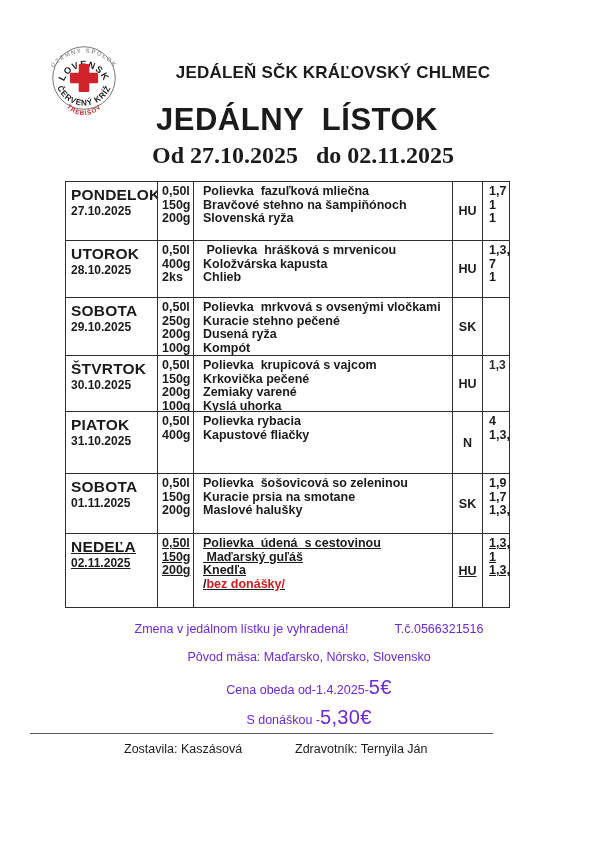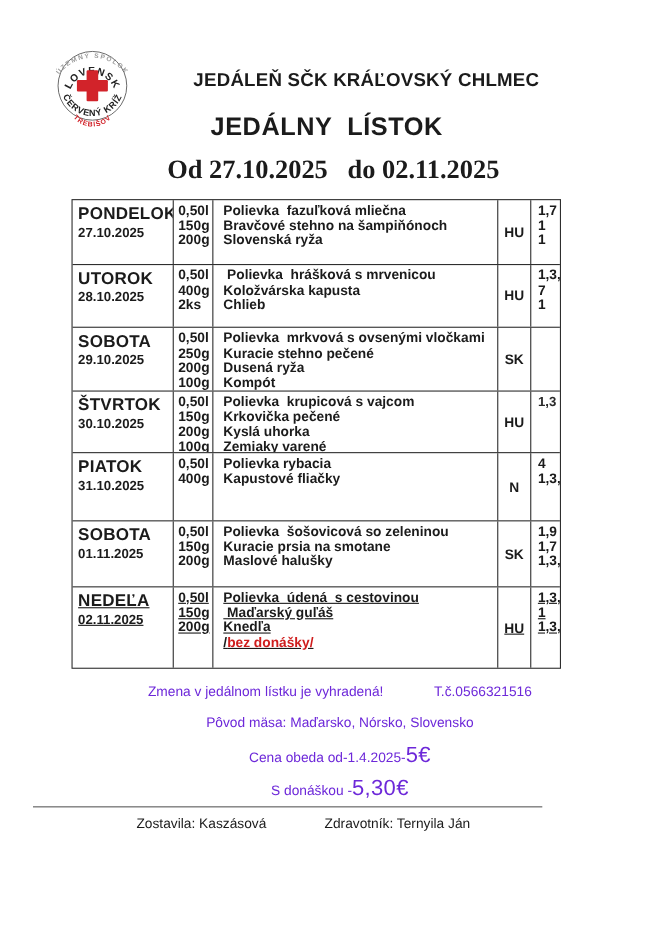--- a/index.html
+++ b/index.html
@@ -5,21 +5,21 @@
   html,body{margin:0;padding:0;background:#fff;}
   .page{
     position:relative;width:606px;height:857px;background:#ffffff;
     font-family:"Liberation Sans",sans-serif;color:#1b1b1b;overflow:hidden;
   }
   
   .logo{position:absolute;left:40px;top:34px;width:88px;height:88px;}
   .title1{position:absolute;left:70px;right:10px;top:63px;text-align:center;
     font-size:17px;font-weight:bold;letter-spacing:.2px;white-space:pre;}
   .title2{position:absolute;left:0;right:12px;top:102px;text-align:center;
-    font-size:23px;font-weight:bold;letter-spacing:.5px;white-space:pre;}
+    font-size:31px;font-weight:bold;letter-spacing:.5px;white-space:pre;}
   .dateline{position:absolute;left:0;right:0;top:142px;text-align:center;
     font-family:"Liberation Serif",serif;font-size:24px;font-weight:bold;white-space:pre;}
   
   .menu-table{position:absolute;left:65px;top:181px;width:445px;
     border:1.5px solid #2e2e2e;box-sizing:border-box;}
   .mrow{display:grid;grid-template-columns:91px 36px 259px 30px 1fr;
     border-bottom:1.5px solid #2e2e2e;box-sizing:border-box;}
   .mrow:last-child{border-bottom:none;}
   .cell{box-sizing:border-box;overflow:hidden;}
   .cell + .cell{border-left:1.5px solid #2e2e2e;}
@@ -117,21 +117,21 @@
         <div class="cell c-dish"><div class="line">Polievka  mrkvová s ovsenými vločkami</div><div class="line">Kuracie stehno pečené</div><div class="line">Dusená ryža</div><div class="line">Kompót</div></div>
         <div class="cell c-origin">SK</div>
         <div class="cell c-all"><div class="line"></div><div class="line"></div><div class="line"></div><div class="line"></div></div>
       </div>
       <div class="mrow" style="height: 56px;">
         <div class="cell c-day">
           <div class="day">ŠTVRTOK</div>
           <div class="ddate">30.10.2025</div>
         </div>
         <div class="cell c-qty"><div class="line">0,50l</div><div class="line">150g</div><div class="line">200g</div><div class="line">100g</div></div>
-        <div class="cell c-dish"><div class="line">Polievka  krupicová s vajcom</div><div class="line">Krkovička pečené</div><div class="line">Kyslá uhorka</div><div class="line">Zemiaky varené</div></div>
+        <div class="cell c-dish"><div class="line">Polievka  krupicová s vajcom</div><div class="line">Krkovička pečené</div><div class="line">Zemiaky varené</div><div class="line">Kyslá uhorka</div></div>
         <div class="cell c-origin">HU</div>
         <div class="cell c-all light"><div class="line">1,3</div><div class="line"></div><div class="line"></div><div class="line"></div></div>
       </div>
       <div class="mrow" style="height: 62px;">
         <div class="cell c-day">
           <div class="day">PIATOK</div>
           <div class="ddate">31.10.2025</div>
         </div>
         <div class="cell c-qty"><div class="line">0,50l</div><div class="line">400g</div></div>
         <div class="cell c-dish"><div class="line">Polievka rybacia</div><div class="line">Kapustové fliačky</div></div>

